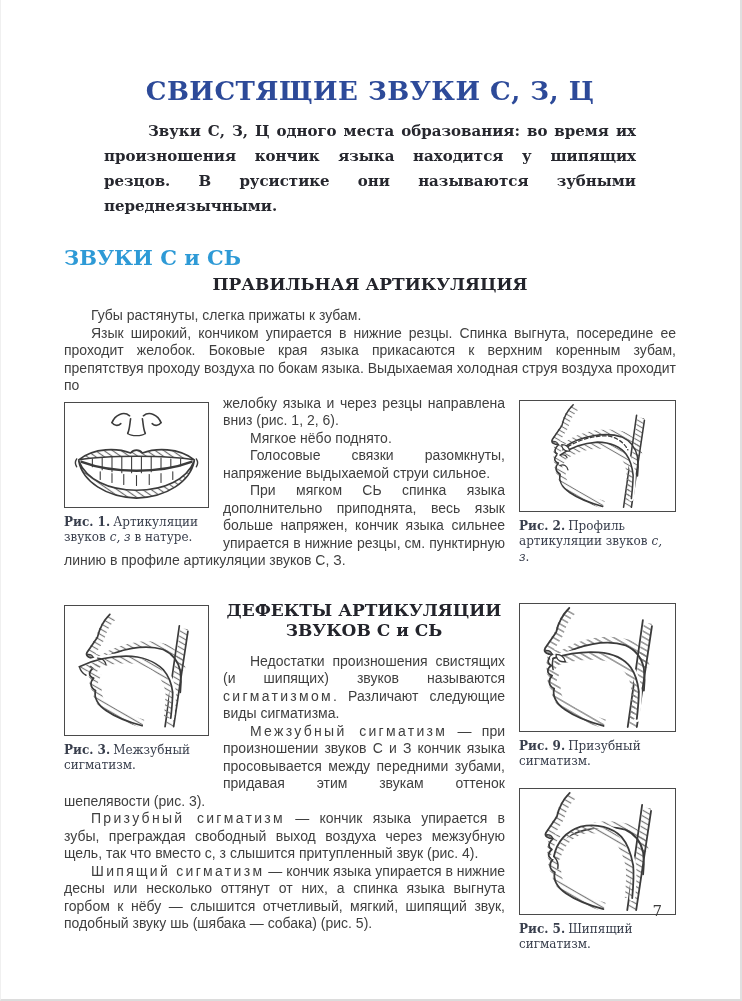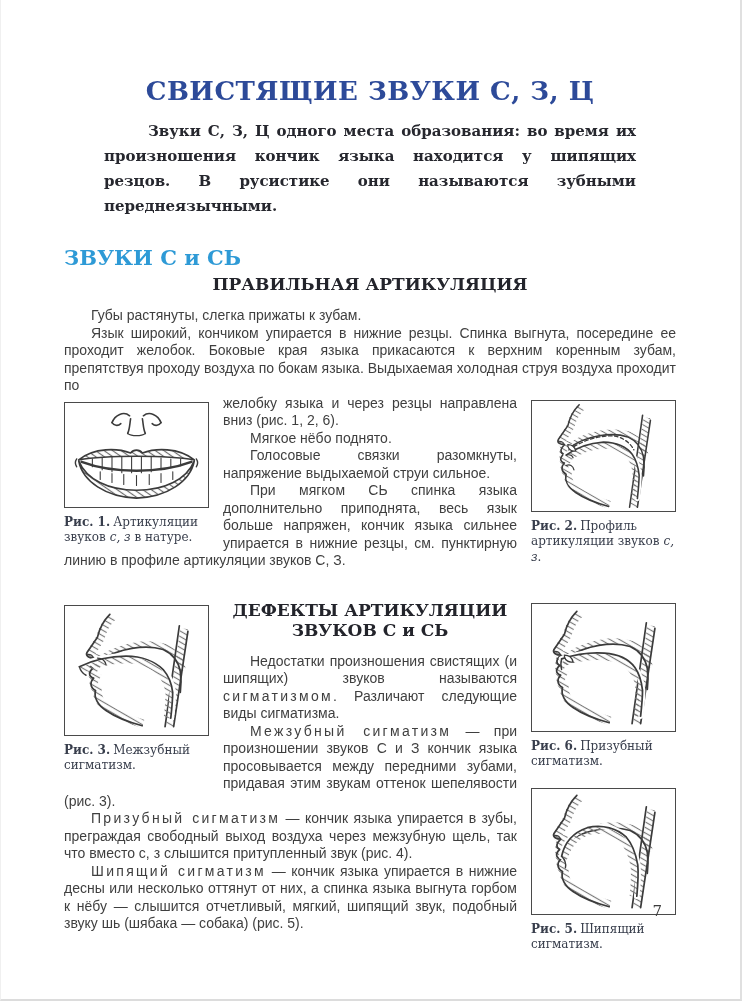--- a/index.html
+++ b/index.html
@@ -35,21 +35,21 @@
   h3.sub-heading {
     margin:0 0 13px; text-align:center;
     font-family:"DejaVu Serif","Liberation Serif",serif;
     font-weight:bold; font-size:17px; line-height:20px; color:#23242b;
   }
   p { margin:0; text-indent:27px; text-align:justify; }
   p.cont { text-indent:0; }
   .sect { display:flow-root; }
   .sect2 { margin-top:28px; }
   .fig-left  { float:left;  width:145px; margin:7px 14px 4px 0; }
-  .fig-right { float:right; width:145px; margin:5px 0 4px 14px; }
+  .fig-right { float:right; width:157px; margin:5px 0 4px 14px; }
   .figbox {
     box-sizing:border-box; border:1.4px solid #4a4a4a;
     background:#fff; padding:2px;
   }
   .figbox svg { display:block; width:100%; height:100%; }
   .h-fig1 { height:106px; }
   .h-fig2 { height:112px; }
   .h-fig3 { height:131px; }
   .h-fig4 { height:129px; }
   .h-fig5 { height:127px; }
@@ -236,21 +236,21 @@
             <path d="M29,52 C44,47 60,45 74,46 C89,47 100,53 106,61 C111,68 113,76 114,85 C114,94 113,103 112,112" fill="none" stroke="#fff" stroke-width="6" stroke-linecap="round"></path>
             <path d="M31,56 C45,51 60,49 74,50 C88,51 98,57 103,64 C108,70 110,78 110,86 C110,95 109,103 108,112" fill="none" stroke="url(#ph4)" stroke-width="7"></path>
             <g stroke="#3b3b3b" stroke-width="1.8" fill="none" stroke-linecap="round">
               <path d="M29,52 C44,47 60,45 74,46 C89,47 100,53 106,61 C111,68 113,76 114,85 C114,94 113,103 112,112"></path>
               <path d="M29,52 C28,56 28,60 29,63" stroke-width="1.5"></path>
               <path d="M32,48 C37,48 40,51 41,55 C37,56 33,54 32,50 Z" fill="#fff" stroke-width="1.4"></path>
             </g>
           </svg>
         </div>
         <div class="figcap">
-          <b>Рис. 6.</b><span>Призубный сигматизм.</span>
+          <b>Рис. 9.</b><span>Призубный сигматизм.</span>
         </div>
       </div>
 
       <div class="fig5-block">
         <div class="figbox h-fig5">
           <svg viewBox="0 0 146 122" preserveAspectRatio="xMidYMid meet">
             <defs>
               <pattern id="ph5" patternUnits="userSpaceOnUse" width="5" height="5" patternTransform="rotate(-60)">
                 <line x1="2.5" y1="0" x2="2.5" y2="5" stroke="#777" stroke-width="1.2"></line>
               </pattern>

